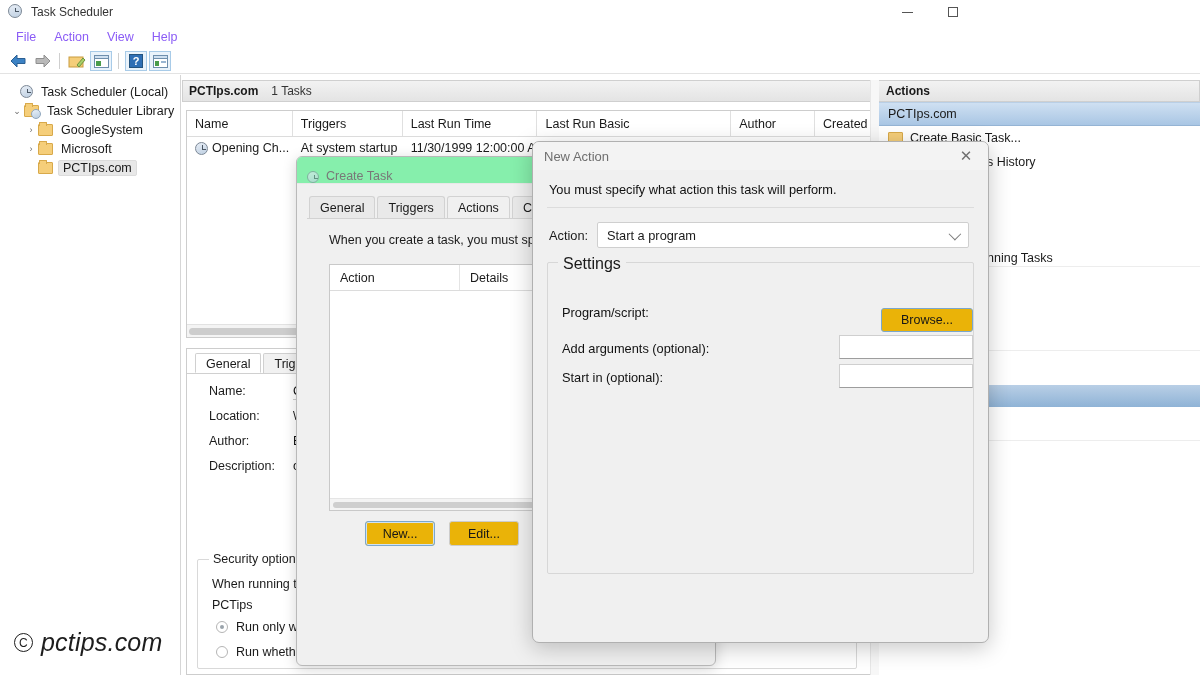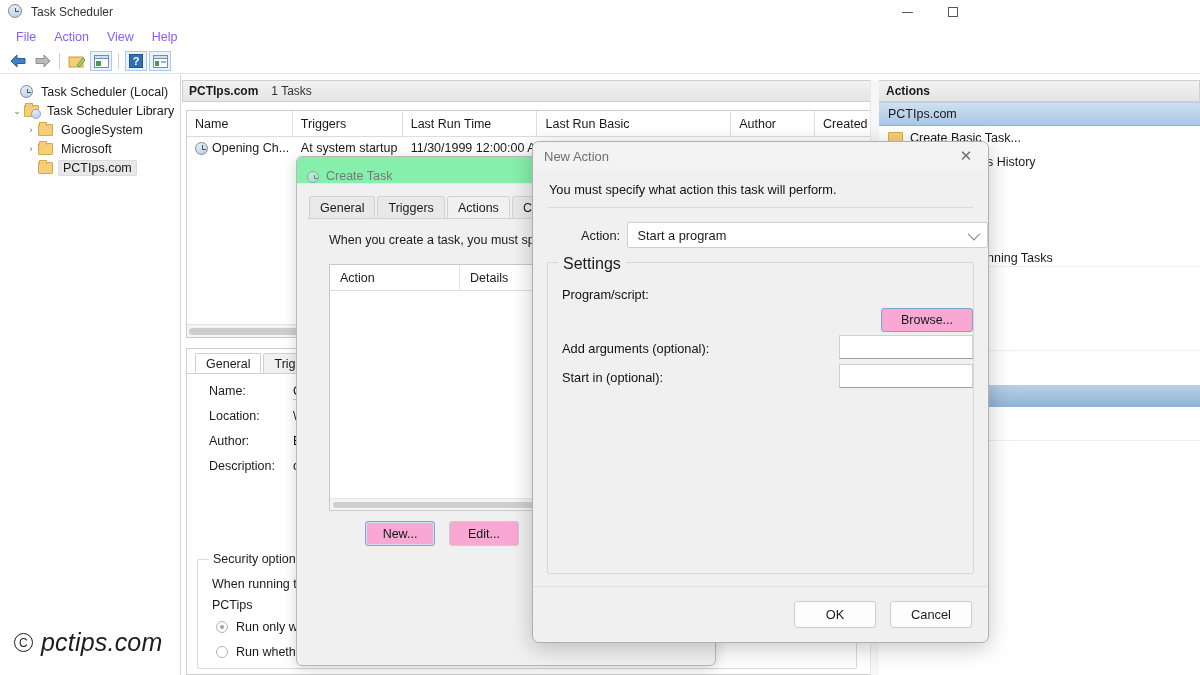--- a/index.html
+++ b/index.html
@@ -231,21 +231,21 @@
   .ct-grid-head { display:flex; height: 26px; border-bottom: 1px solid #dcdcdc; align-items: stretch;}
   .ct-grid-col { display:flex; align-items:center; padding-left: 10px; font-size: 12.5px; border-right: 1px solid #e4e4e4;}
   .ct-grid-scroll {
     position: absolute; left: 0; bottom: 0; width: 100%; height: 12px; background: #f4f4f4;
     border-top: 1px solid #e5e5e5;
   }
   .ct-grid-thumb { position:absolute; left: 3px; top: 3px; width: 300px; height: 6px; background:#cfcfcf; border-radius:3px;}
   .ct-btnrow { position: absolute; left: 22px; top: 302px; display: flex; gap: 14px; }
   .btn {
     min-width: 70px; height: 25px; padding: 0 12px; font-size: 12.5px;
-    background: #f9a8d4; border: 1px solid #cccccc; border-radius: 3px;
+    background: #eab308; border: 1px solid #cccccc; border-radius: 3px;
     display: flex; align-items: center; justify-content: center; color: #171717;
   }
   .btn.default { border: 1px solid #7ba7cc; box-shadow: 0 0 0 1px #cfe2f2 inset; margin-left: 36px; }
 
   
   .newaction {
     position: absolute; left: 532px; top: 141px; width: 457px; height: 502px;
     background: #f0f0f0; border: 1px solid #b0b0b0; border-radius: 7px;
     box-shadow: 0 5px 22px rgba(0,0,0,0.22);
     overflow: hidden;
@@ -254,21 +254,21 @@
     height: 28px; display: flex; align-items: center; padding-left: 11px;
     font-size: 13px; color: #6f6f6f; background: #f3f3f3;
   }
   .na-close {
     position: absolute; right: 0; top: 0; width: 44px; height: 28px;
     display: flex; align-items: center; justify-content: center; color: #6f6f6f; font-size: 15px;
   }
   .na-instruct { padding: 12px 0 10px 16px; font-size: 12.8px; color: #111; }
   .na-hr { height: 1px; background: #dcdcdc; margin: 0 14px 14px 14px; }
   .na-actionrow { display: flex; align-items: center; padding-left: 16px; }
-  .na-actionlabel { width: 48px; font-size: 12.8px; margin-left: 32px; }
+  .na-actionlabel { width: 48px; font-size: 12.8px; }
   .select {
     width: 372px; height: 26px; background: #ffffff; border: 1px solid #cfcfcf;
     display: flex; align-items: center; padding-left: 9px; font-size: 12.8px;
     position: relative; border-radius: 2px;
   }
   .select .chev {
     position: absolute; right: 10px; top: 8px; width: 9px; height: 9px;
     border-right: 1.4px solid #7a7a7a; border-bottom: 1.4px solid #7a7a7a;
     transform: rotate(45deg) translateY(-2px);
   }
@@ -538,38 +538,34 @@
       <span class="na-actionlabel">Action:</span>
       <div class="select">
         <span>Start a program</span>
         <span class="chev"></span>
       </div>
     </div>
 
     <div class="na-settings">
       <span class="na-settings-title">Settings</span>
 
-      <span class="na-label" style="left:14px; top:24px">Program/script:</span>
+      <span class="na-label" style="left:14px; top:42px">Program/script:</span>
       <div class="btn" style="position:absolute; left:333px; top:45px; width:92px; height:24px; border:1px solid #7ba7cc;">Browse...</div>
 
       <span class="na-label" style="left:14px; top:78px">Add arguments (optional):</span>
       <div class="na-input" style="left:291px; top:72px; width:134px">
         <span></span>
       </div>
 
       <span class="na-label" style="left:14px; top:107px">Start in (optional):</span>
       <div class="na-input" style="left:291px; top:101px; width:134px">
         <span></span>
       </div>
     </div>
 
-    <div class="na-footer">
-      <div class="btn-lg">OK</div>
-      <div class="btn-lg">Cancel</div>
-    </div>
   </div>
 
   <div class="watermark">
     <span class="wm-c">C</span>
     <span>pctips.com</span>
   </div>
 
 </div>
 
 </body></html>

